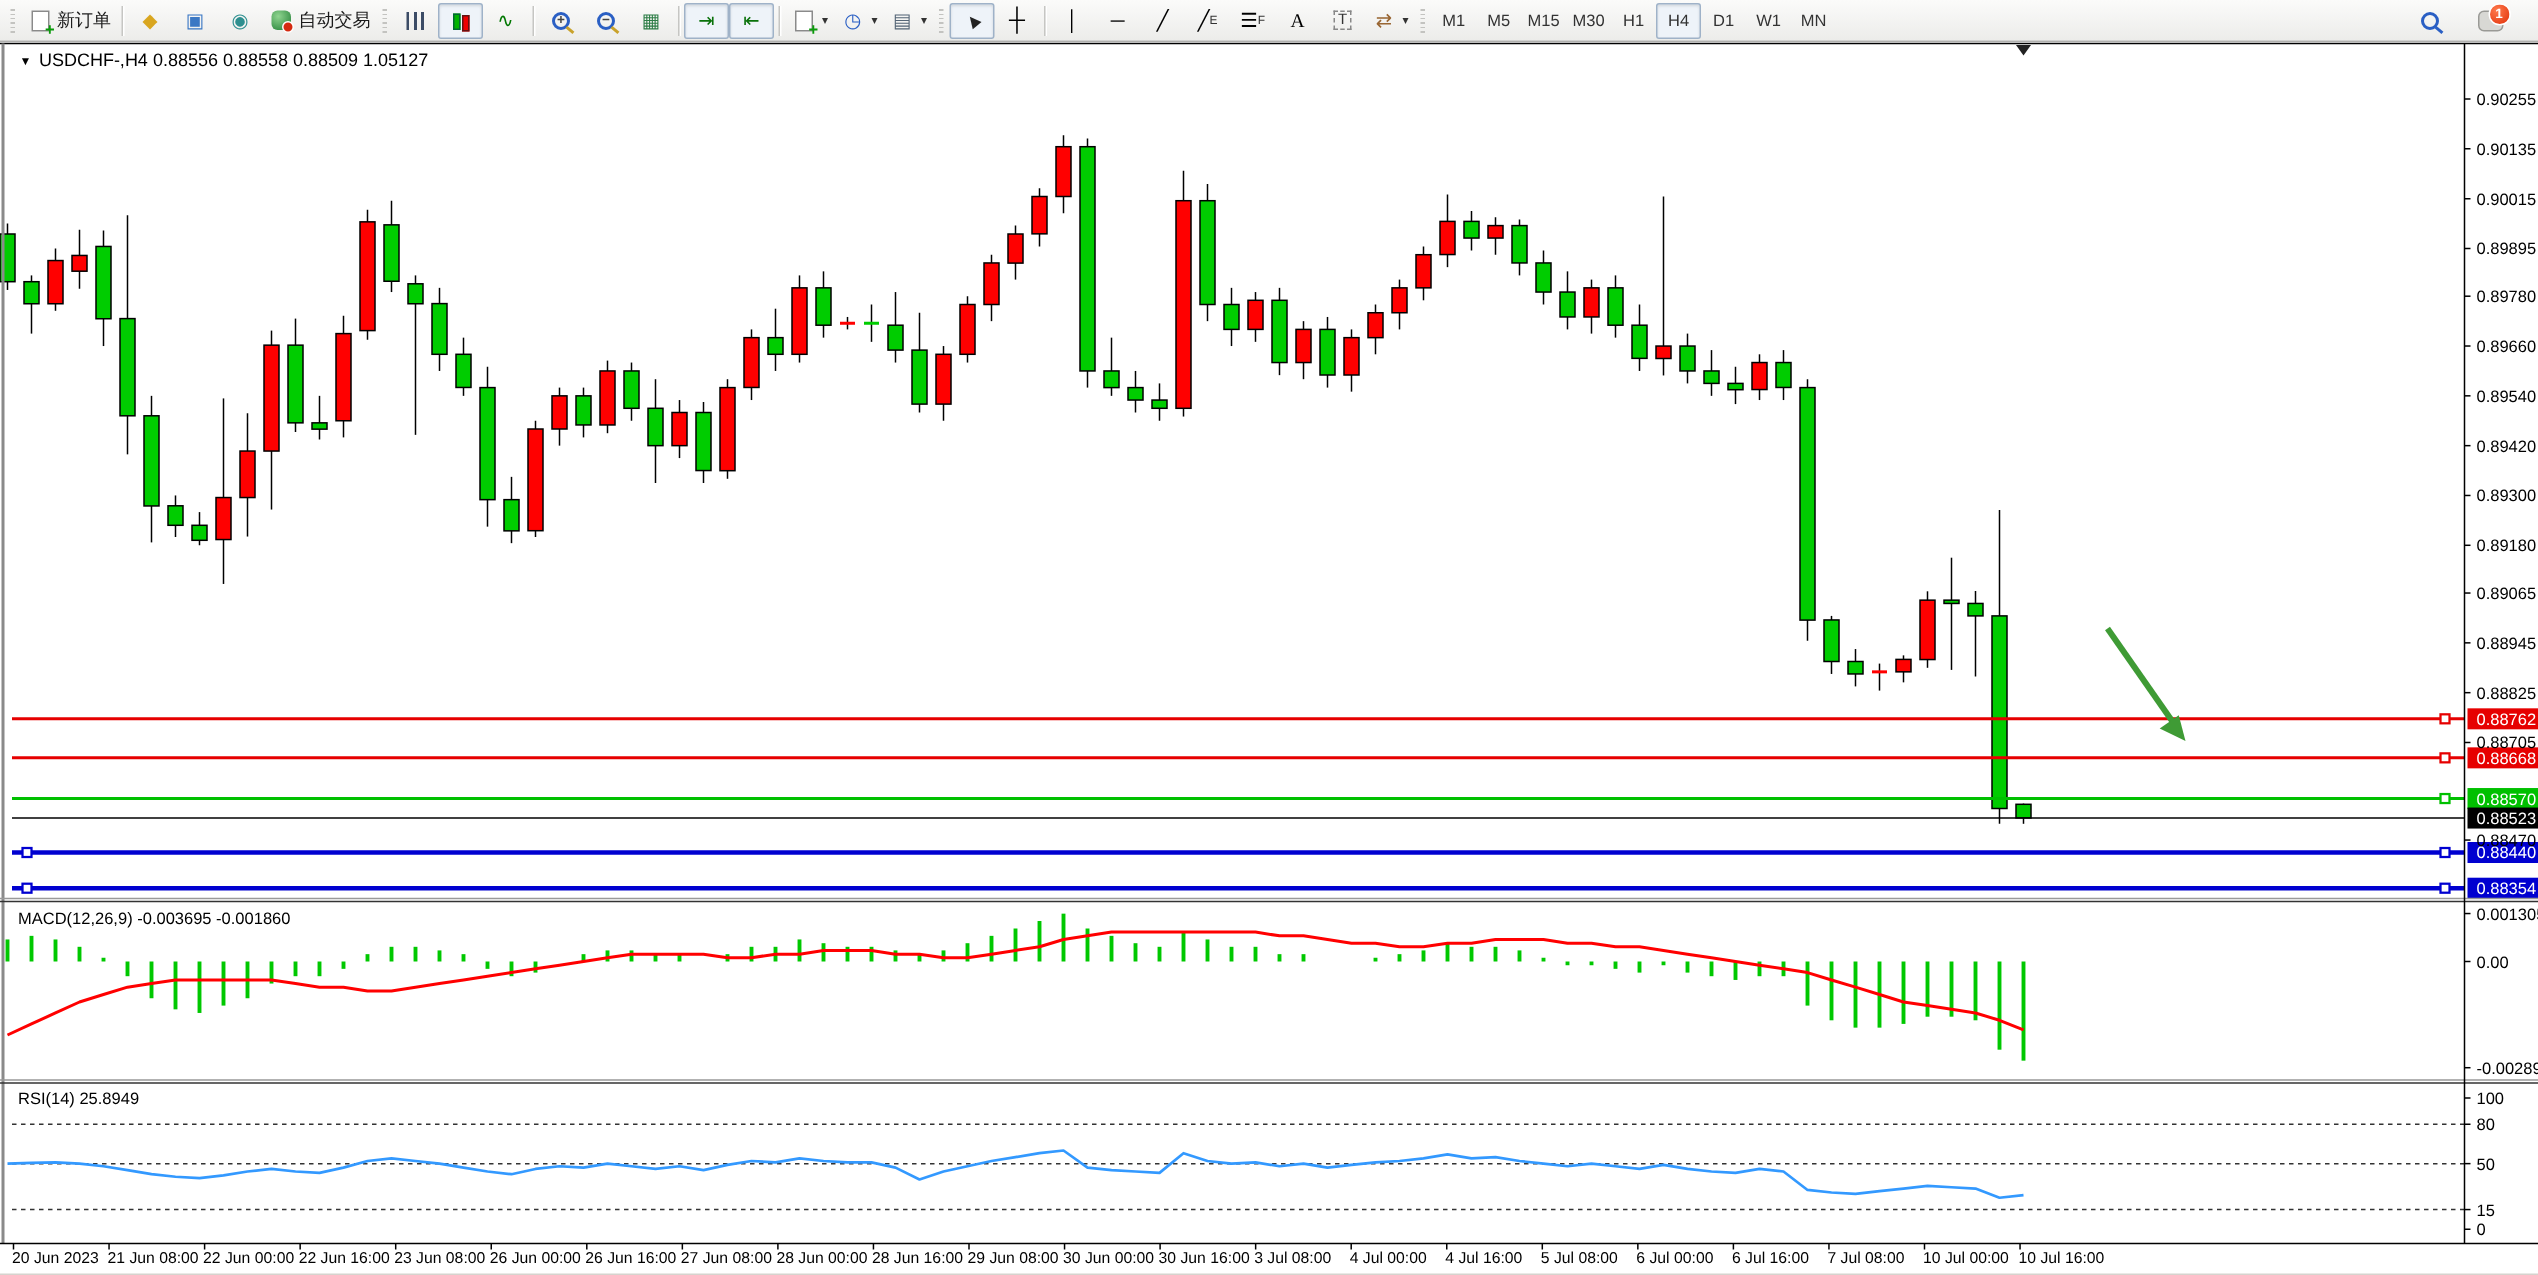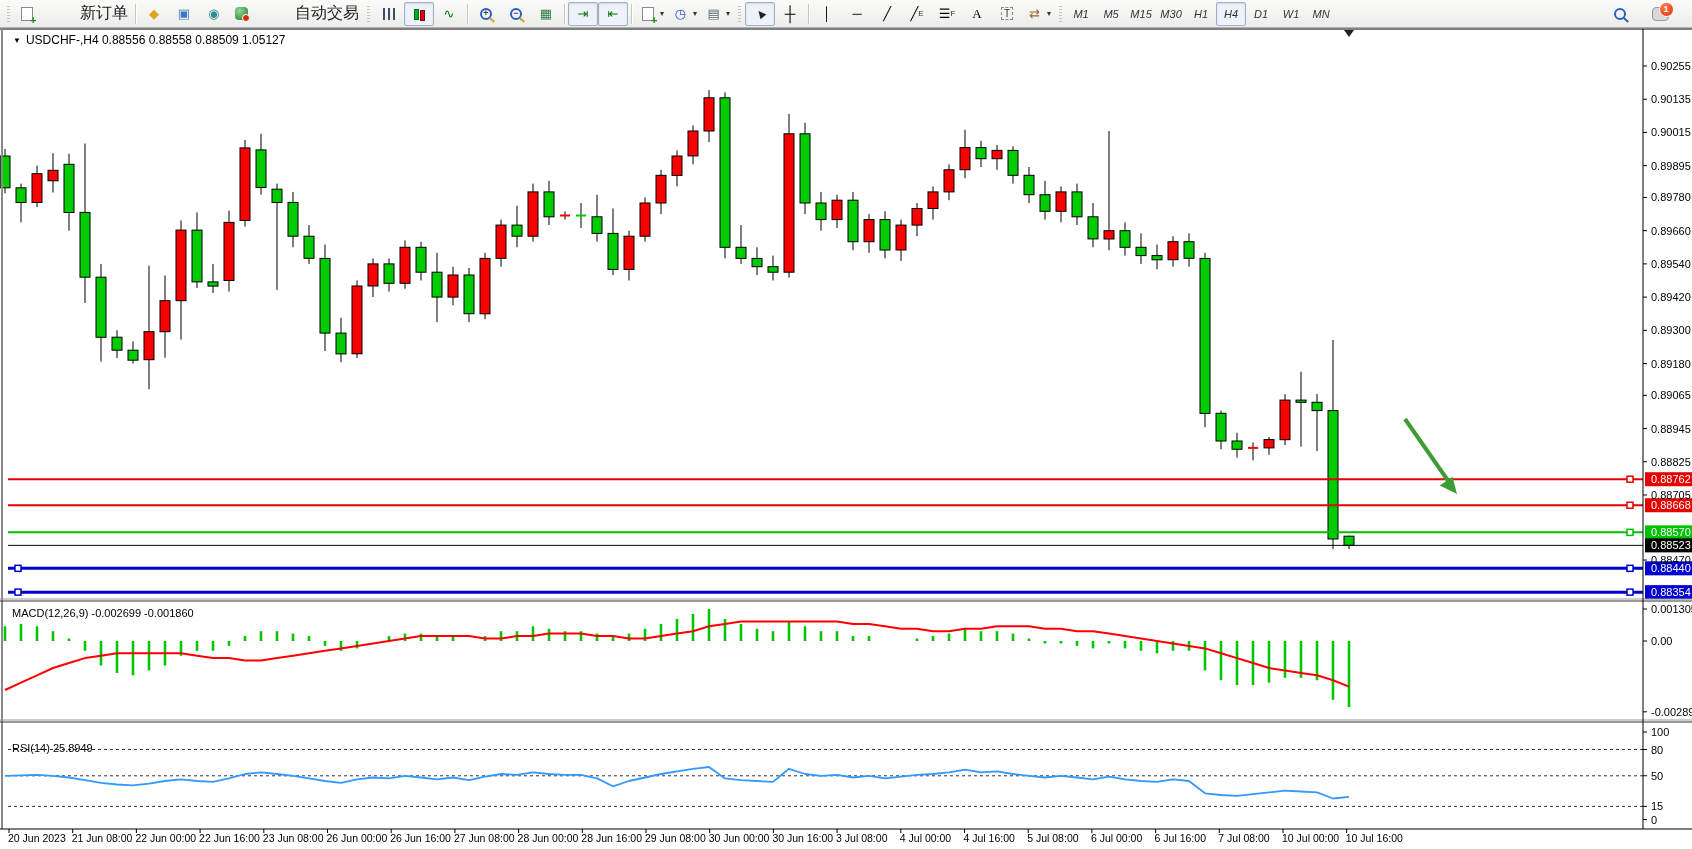--- a/index.html
+++ b/index.html
@@ -6,23 +6,23 @@
     font-family:"Liberation Sans",sans-serif;overflow:hidden;}
   
   .toolbar{height:27px;background:linear-gradient(#fbfbfa,#ececea);
     border-bottom:1px solid #b0b0ae;display:flex;align-items:center;padding:0 3px;}
   .grip{width:3px;height:16px;margin:0 4px;
     background:repeating-linear-gradient(0deg,#c3c3c0 0 1px,transparent 1px 3px);}
   .tb-sep{width:1px;height:20px;background:#c6c6c3;box-shadow:1px 0 0 #fff;margin:0 3px;}
   .tb-btn{height:22px;min-width:22px;display:inline-flex;align-items:center;justify-content:center;
     padding:0 3px;border:1px solid transparent;border-radius:2px;cursor:default;gap:3px;}
   .tb-btn.active{border:1px solid #9fb2c8;background:#eef3f9;box-shadow:inset 0 1px 2px rgba(0,0,0,.12);}
-  .tb-label{font-size:16px;color:#1a1a1a;white-space:nowrap;margin-left:42px;}
+  .tb-label{font-size:12px;color:#1a1a1a;white-space:nowrap;}
   .caret{font-size:8px;color:#333;margin-left:1px;}
-  .tf{font-size:11px;color:#333;font-style:italic;}
+  .tf{font-size:11px;color:#333;}
   .ico{display:inline-flex;align-items:center;justify-content:center;width:17px;height:17px;
     font-size:13px;line-height:1;}
   .doc{width:10px;height:12px;border:1px solid #8a8a8a;background:#fff;position:relative;}
   .doc i{position:absolute;right:-5px;bottom:-6px;font-style:normal;color:#0a9a0a;
     font-weight:700;font-size:11px;}
   .glyph-gold{color:#d9a61f;} .glyph-blue{color:#3b78c4;} .glyph-teal{color:#2e8f8f;}
   .at{width:13px;height:13px;border-radius:4px;position:relative;
     background:radial-gradient(circle at 35% 30%,#8fd48f,#1f7d33);}
   .at:after{content:"";position:absolute;right:-2px;bottom:-2px;width:6px;height:6px;
     border-radius:50%;background:#d42a10;border:1px solid #fff;}
@@ -605,16 +605,16 @@
       <line x1="0" y1="600" x2="1692" y2="600" stroke="#333" stroke-width="1"></line>
       <line x1="0" y1="719" x2="1692" y2="719" stroke="#999" stroke-width="1"></line>
       <line x1="0" y1="721" x2="1692" y2="721" stroke="#333" stroke-width="1"></line>
       <line x1="0" y1="828" x2="1692" y2="828" stroke="#000" stroke-width="1"></line>
       <line x1="1643" y1="28" x2="1643" y2="828" stroke="#000" stroke-width="1"></line>
     </svg>
   <div class="overlay chart-title">
     <span class="title-caret">▼</span>
     <span>USDCHF-,H4  0.88556 0.88558 0.88509 1.05127</span>
   </div>
-  <div class="overlay" style="left:12px;top:579px">MACD(12,26,9) -0.002699 -0.001860</div>
-  <div class="overlay" style="left:12px;top:714px">RSI(14) 25.8949</div>
+  <div class="overlay" style="left:12px;top:579px">MACD(12,26,9) -0.003695 -0.001860</div>
+  <div class="overlay" style="left:12px;top:699px">RSI(14) 25.8949</div>
   <div class="bottom-strip"></div>
 </div>
 
 </body></html>

